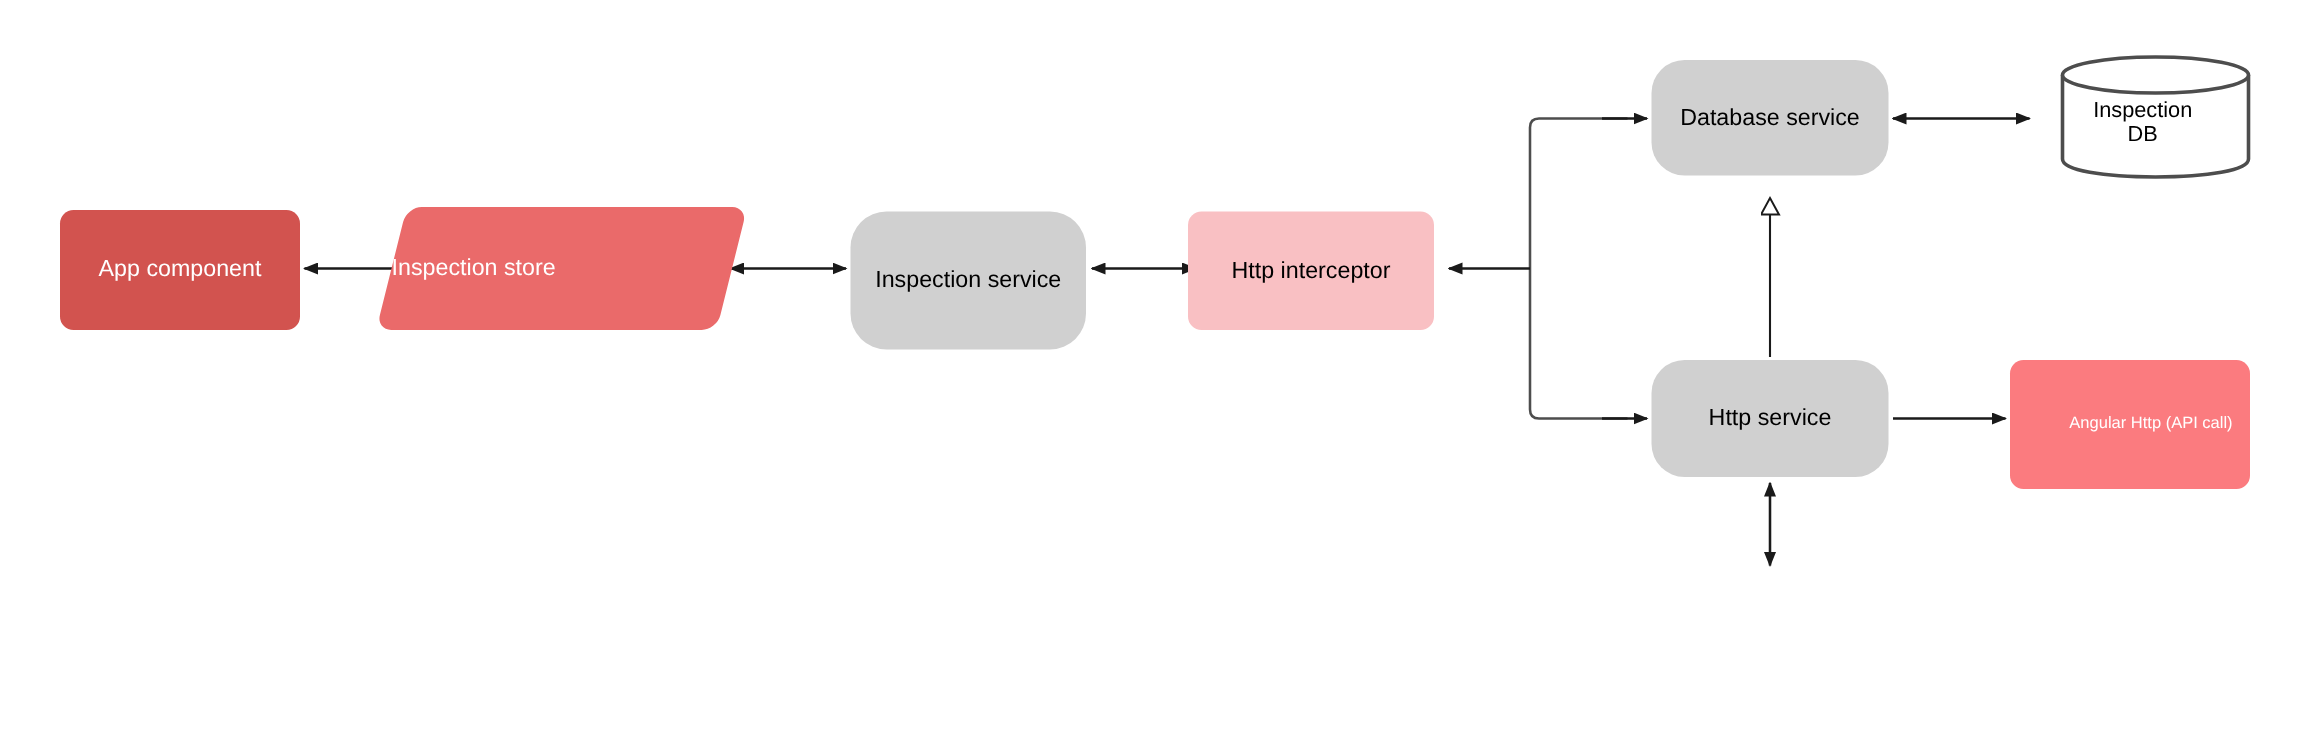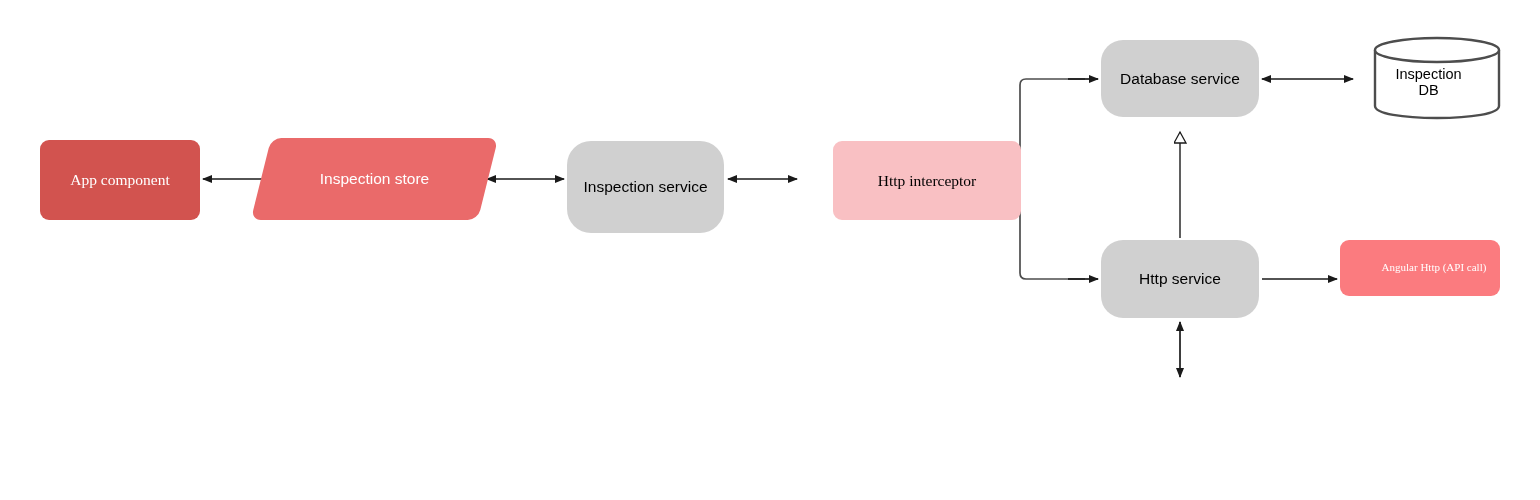--- a/index.html
+++ b/index.html
@@ -27,21 +27,20 @@
     line-height: 1.25;
   }
   .node-label {
     display: block;
     white-space: pre-line;
   }
 
   
   .shape-rect-sm {
     border-radius: 9px;
-    font-family: Liberation Serif, serif;
   }
   .shape-rect-lg {
     border-radius: 22px;
   }
   .shape-stadium {
     border-radius: 24px;
   }
 
   .label-white { color: #ffffff; }
   .label-dark  { color: #000000; }
@@ -58,21 +57,20 @@
     position: absolute;
     inset: 0;
     transform: skewX(-14deg);
     border-radius: 10px;
   }
   .parallelogram .para-text {
     position: absolute;
     inset: 0;
     display: flex;
     align-items: center;
-    justify-content: center;
   }
 
   
   .cylinder {
     position: absolute;
     padding-left: 17px;
   }
   .cylinder svg { display: block; }
   .cylinder .cyl-text {
     position: absolute;
@@ -142,33 +140,33 @@
     <div class="para-bg" style="background:#ea6a6a;"></div>
     <div class="para-text fs-15 label-white">
       <span class="node-label">Inspection store</span>
     </div>
   </div>
 
   <div class="node shape-stadium fs-15 label-dark" style="left:567px; top:141px; width:157px; height:92px; background:#d0d0d0;">
     <span class="node-label">Inspection service</span>
   </div>
 
-  <div class="node shape-rect-sm fs-15 label-dark" style="left:833px; top:141px; width:188px; height:79px; background:#f9c0c3;">
+  <div class="node shape-rect-sm fs-15 label-dark" style="left:792px; top:141px; width:164px; height:79px; background:#f9c0c3;">
     <span class="node-label">Http interceptor</span>
   </div>
 
   <div class="node shape-rect-lg fs-15 label-dark" style="left:1101px; top:40px; width:158px; height:77px; background:#d0d0d0;">
     <span class="node-label">Database service</span>
   </div>
 
   <div class="node shape-rect-lg fs-15 label-dark" style="left:1101px; top:240px; width:158px; height:78px; background:#d0d0d0;">
     <span class="node-label">Http service</span>
   </div>
 
-  <div class="node shape-rect-sm fs-11 label-white" style="left:1340px; top:240px; width:160px; height:56px; background:#fb7b7f;padding-left:28px;">
+  <div class="node shape-rect-sm fs-11 label-white" style="left:1340px; top:240px; width:160px; height:86px; background:#fb7b7f;padding-left:28px;">
     <span class="node-label">Angular Http (API call)</span>
   </div>
 
   <div class="cylinder" style="left:1356px; top:36px; width:128px; height:84px;">
     <svg width="128" height="84" viewBox="0 0 128 84" xmlns="http://www.w3.org/2000/svg">
       <path d="M2,14 L2,70 C2,77.7 29.8,82 64,82 C98.2,82 126,77.7 126,70 L126,14" fill="#ffffff" stroke="#4d4d4d" stroke-width="2.4" stroke-linejoin="round"></path>
       <ellipse cx="64" cy="14" rx="62" ry="12" fill="#ffffff" stroke="#4d4d4d" stroke-width="2.4"></ellipse>
     </svg>
     <div class="cyl-text fs-14 label-dark" style="padding-top:8px;">
       <span class="node-label">Inspection

